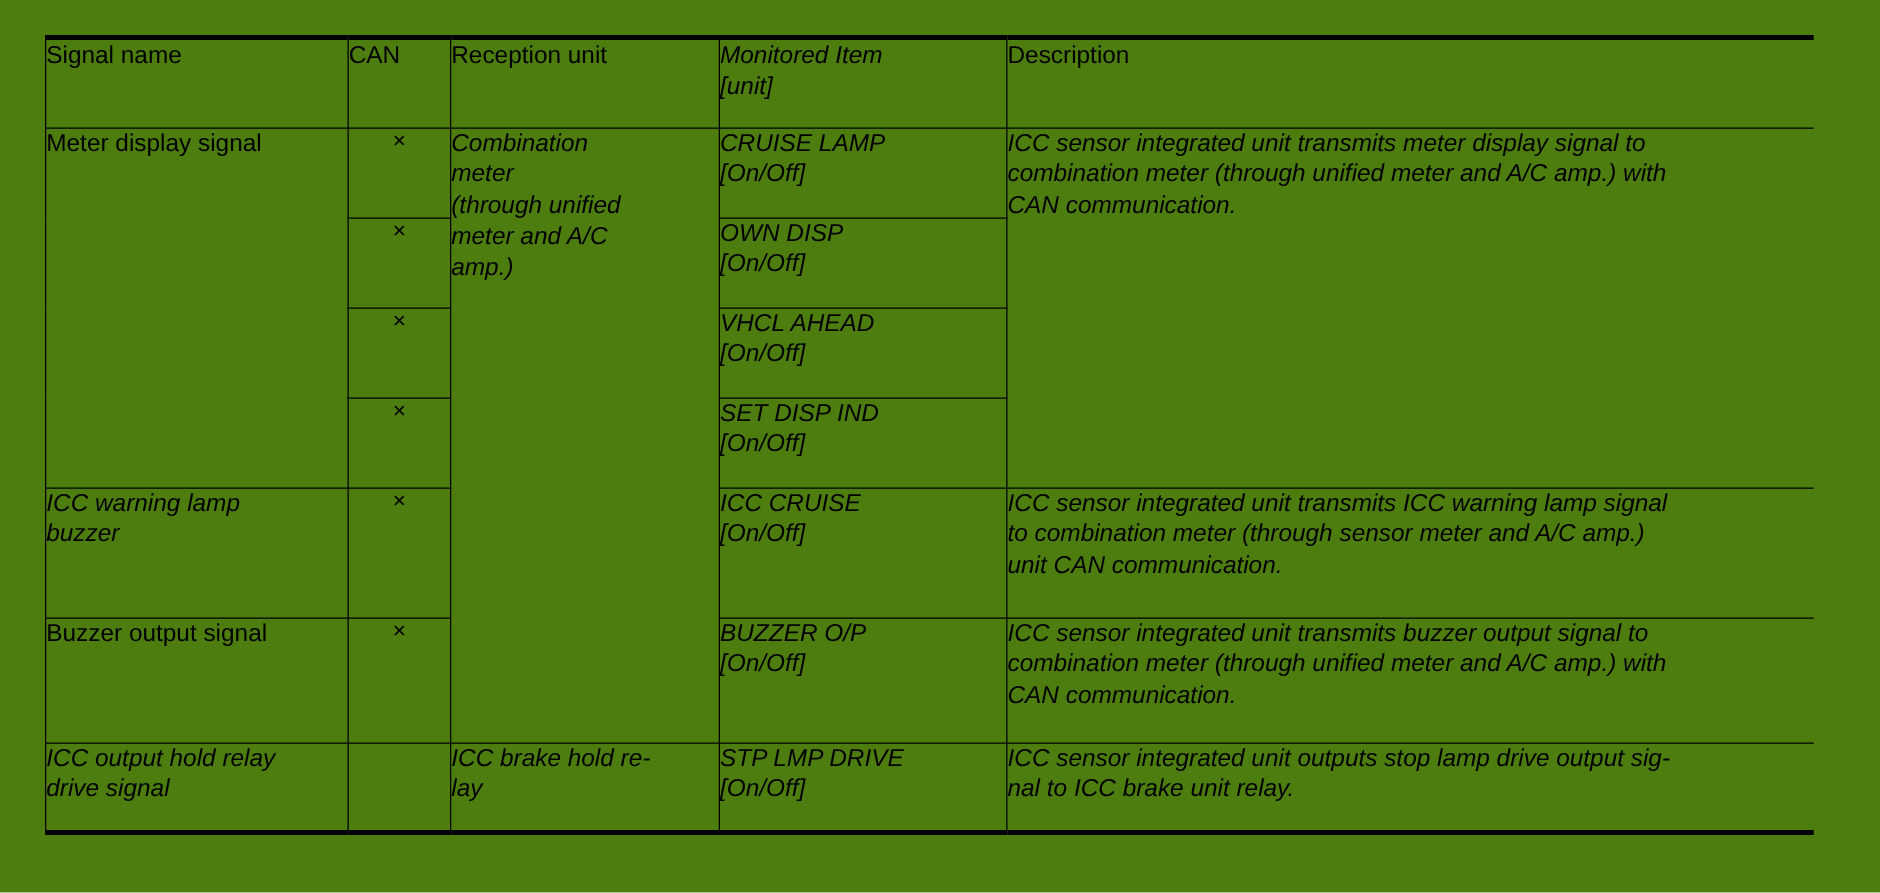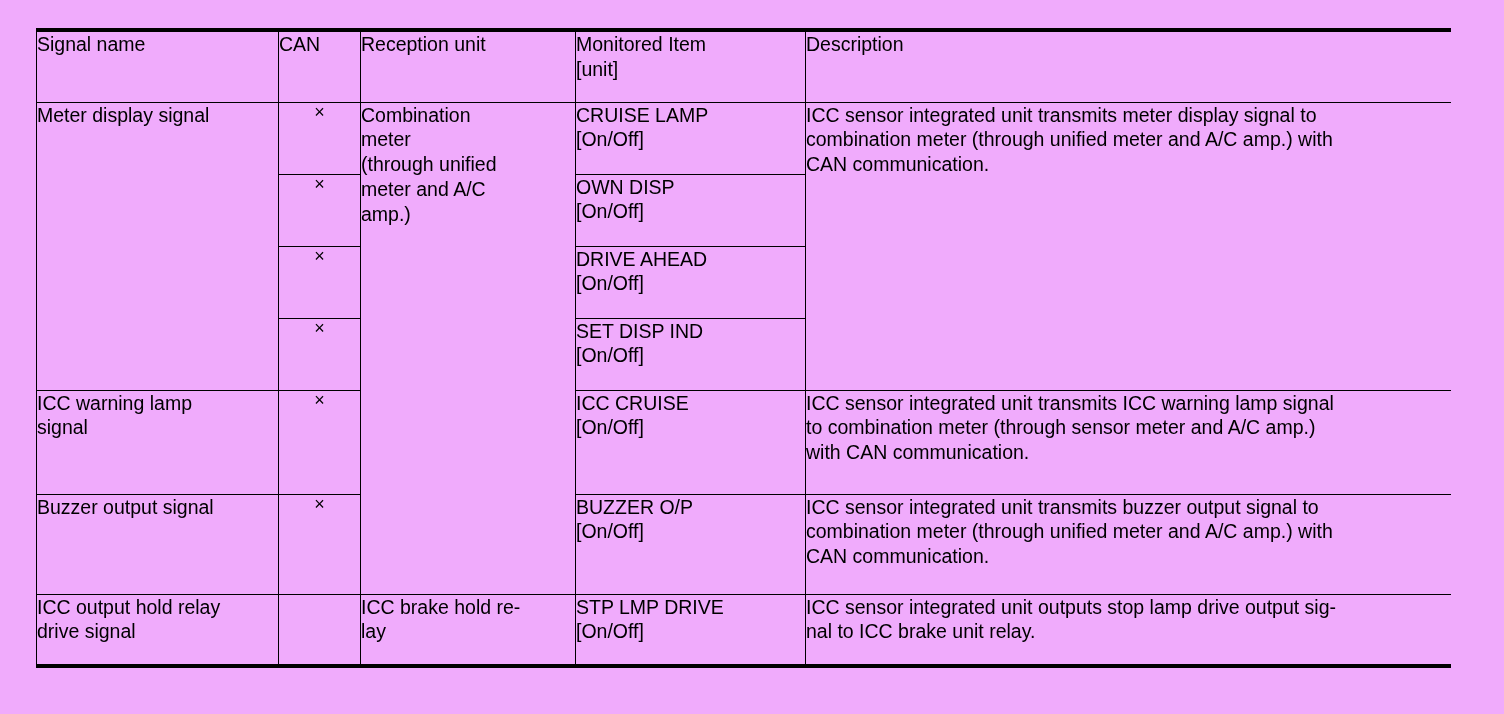--- a/index.html
+++ b/index.html
@@ -12,21 +12,21 @@
     height: 714px;
     font-family: "Liberation Sans", sans-serif;
     color: #000000;
     overflow: hidden;
   }
 
   #page {
     position: relative;
     width: 1504px;
     height: 714px;
-    background: #f0abfc;
+    background: #4d7c0f;
   }
 
   
   #signal-table {
     position: absolute;
     left: 36px;
     top: 28px;
     width: 1414px;
     border-collapse: collapse;
     table-layout: fixed;
@@ -70,21 +70,21 @@
     display: block;
     text-align: center;
     font-size: 18px;
     line-height: 1;
   }
 
   
   .vmid { vertical-align: middle; }
 
   
-  .desc-line { display: block; }
+  .desc-line { display: block; font-style: italic; }
 
   
   .signame { padding-left: 18px; margin-top: 21px; }
 </style>
 </head>
 <body>
 
 <div id="page">
 
   <table id="signal-table">
@@ -146,54 +146,54 @@
           <span class="desc-line">OWN DISP</span>
           <span class="desc-line">[On/Off]</span>
         </td>
       </tr>
 
       <tr style="height:72px">
         <td class="cell-center b-bot-thin b-right vmid">
           <span class="xmark">×</span>
         </td>
         <td class="cell b-bot-thin b-right">
-          <span class="desc-line">DRIVE AHEAD</span>
+          <span class="desc-line">VHCL AHEAD</span>
           <span class="desc-line">[On/Off]</span>
         </td>
       </tr>
 
       <tr style="height:72px">
         <td class="cell-center b-bot-thin b-right vmid">
           <span class="xmark">×</span>
         </td>
         <td class="cell b-bot-thin b-right">
           <span class="desc-line">SET DISP IND</span>
           <span class="desc-line">[On/Off]</span>
         </td>
       </tr>
 
       <tr style="height:104px">
         <td class="cell signame b-left b-bot-thin b-right vmid">
           <span class="desc-line">ICC warning lamp</span>
-          <span class="desc-line">signal</span>
+          <span class="desc-line">buzzer</span>
         </td>
 
         <td class="cell-center b-bot-thin b-right vmid">
           <span class="xmark">×</span>
         </td>
 
         <td class="cell b-bot-thin b-right">
           <span class="desc-line">ICC CRUISE</span>
           <span class="desc-line">[On/Off]</span>
         </td>
 
         <td class="cell b-bot-thin vmid">
           <span class="desc-line">ICC sensor integrated unit transmits ICC warning lamp signal</span>
           <span class="desc-line">to combination meter (through sensor meter and A/C amp.)</span>
-          <span class="desc-line">with CAN communication.</span>
+          <span class="desc-line">unit CAN communication.</span>
         </td>
       </tr>
 
       <tr style="height:100px">
         <td class="cell signame b-left b-bot-thin b-right vmid">Buzzer output signal</td>
 
         <td class="cell-center b-bot-thin b-right vmid">
           <span class="xmark">×</span>
         </td>
 

